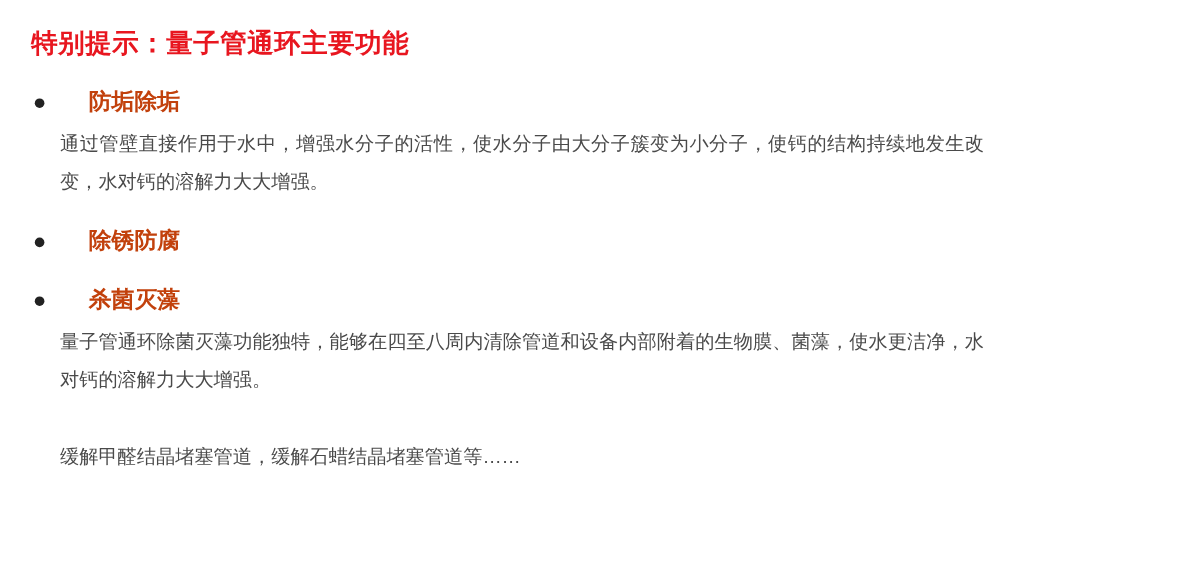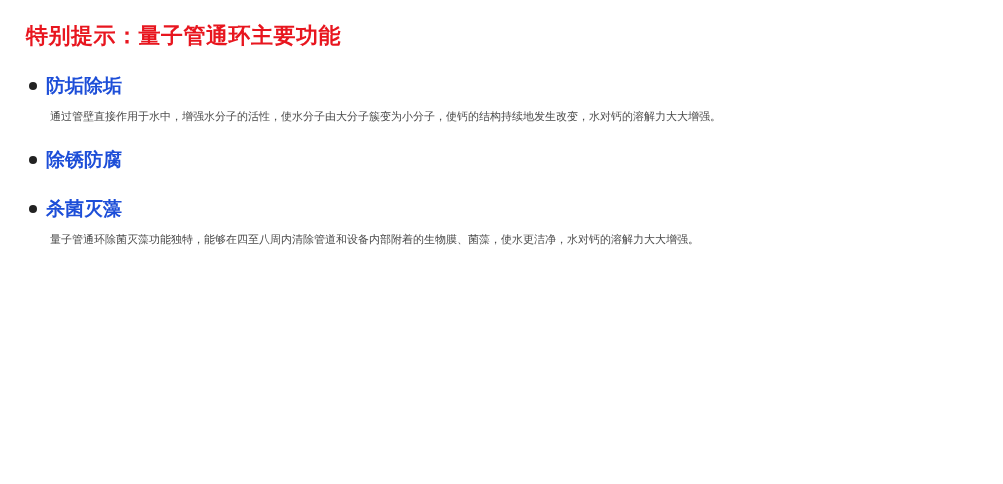--- a/index.html
+++ b/index.html
@@ -30,35 +30,36 @@
     line-height: 1.3;
   }
   .section {
     margin: 0 0 8px 0;
   }
   .section-heading {
     display: flex;
     align-items: center;
     font-size: 19px;
     font-weight: bold;
-    color: #1d4ed8;
+    color: #c2410c;
     line-height: 1.4;
     margin: 0 0 6px 0;
+    gap: 28px;
   }
   .bullet-icon {
     display: inline-block;
     width: 8px;
     height: 8px;
     border-radius: 50%;
     background: #222222;
     margin: 0 9px 0 3px;
     flex: 0 0 auto;
   }
   .section-body {
-    font-size: 11px;
+    font-size: 16px;
     color: #4a4a4a;
     line-height: 2.0;
     margin: 0 0 0 24px;
     max-width: 900px;
     text-align: justify;
   }
   .sp-1 { margin-bottom: 20px; }
   .sp-2 { margin-bottom: 22px; }
   .sp-3 { margin-bottom: 32px; }
 </style>
@@ -86,15 +87,16 @@
 
   <div class="section sp-3">
     <div class="section-heading">
       <span class="bullet-icon"></span>
       <span>杀菌灭藻</span>
     </div>
     <p class="section-body">量子管通环除菌灭藻功能独特，能够在四至八周内清除管道和设备内部附着的生物膜、菌藻，使水更洁净，水对钙的溶解力大大增强。</p>
   </div>
 
   <div class="section">
+    <p class="section-body">缓解甲醛结晶堵塞管道，缓解石蜡结晶堵塞管道等……</p>
   </div>
 
 </div>
 
 </body></html>

